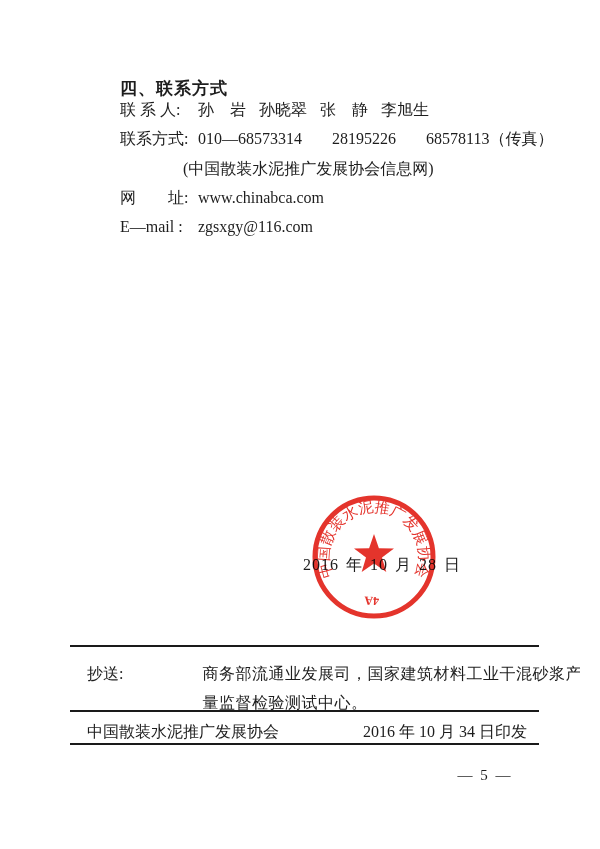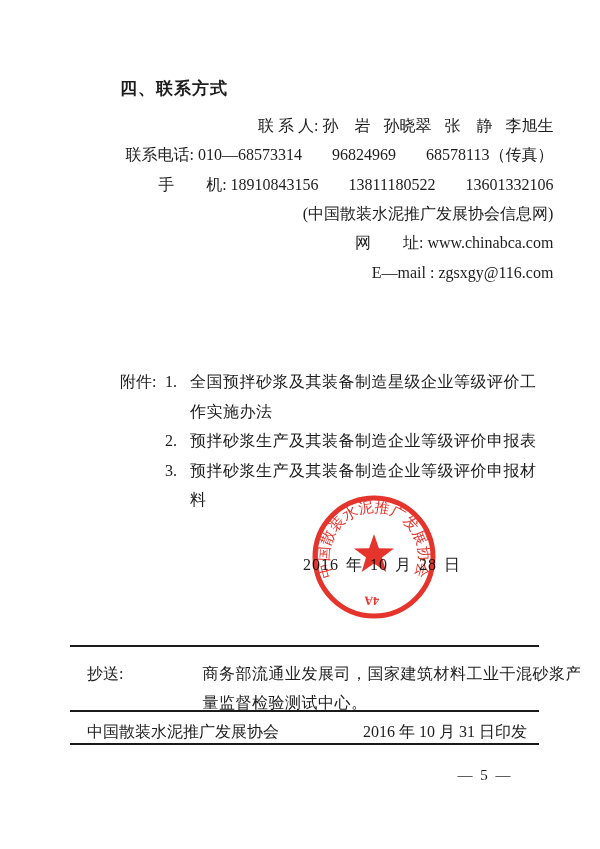--- a/index.html
+++ b/index.html
@@ -4,21 +4,21 @@
 <style>
   html,body{margin:0;padding:0;background:#ffffff;}
   .doc{
     position:relative;width:580px;height:849px;background:#ffffff;overflow:hidden;
     font-family:"Liberation Serif","DejaVu Serif",serif;color:#1d1d1d;
   }
   .title{
     position:absolute;left:120px;top:80px;font-size:17px;font-weight:bold;
     letter-spacing:1px;line-height:18px;white-space:pre;
   }
-  .contact{position:absolute;left:120px;top:111px;font-size:16px;text-align:right;}
+  .contact{position:absolute;left:120px;top:95px;font-size:16px;}
   .crow{height:29.35px;line-height:29.35px;white-space:nowrap;}
   .clabel{display:inline-block;width:78px;white-space:pre;}
   .val{display:inline-block;}
   .val + .val{margin-left:30px;}
   .tight .val + .val{margin-left:13px;}
   .sub{padding-left:63px;}
   .attach{position:absolute;left:120px;top:367px;font-size:16px;display:flex;align-items:flex-start;}
   .attach-label{white-space:pre;display:inline-block;width:45px;line-height:29.6px;}
   .attach-items{}
   .attach-item{display:flex;align-items:flex-start;}
@@ -52,53 +52,33 @@
 
 <div class="doc">
 
   <div class="title">四、联系方式</div>
 
   <div class="contact">
     <div class="crow tight">
       <span class="clabel">联 系 人: </span><span class="val">孙　岩</span><span class="val">孙晓翠</span><span class="val">张　静</span><span class="val">李旭生</span>
     </div>
     <div class="crow">
-      <span class="clabel">联系电话: </span><span class="val">010—68573314</span><span class="val">96824969</span><span class="val">68578113（传真）</span>
-    </div>
-    <div class="crow">
-      <span class="clabel">手　　机: </span><span class="val">18910843156</span><span class="val">13811180522</span><span class="val">13601332106</span>
+      <span class="clabel">联系方式: </span><span class="val">010—68573314</span><span class="val">28195226</span><span class="val">68578113（传真）</span>
     </div>
     <div class="crow sub">
       <span class="val">(中国散装水泥推广发展协会信息网)</span>
     </div>
     <div class="crow">
       <span class="clabel">网　　址: </span><span class="val">www.chinabca.com</span>
     </div>
     <div class="crow">
       <span class="clabel">E—mail : </span><span class="val">zgsxgy@116.com</span>
     </div>
   </div>
 
-  <div class="attach">
-    <span class="attach-label">附件: </span>
-    <div class="attach-items">
-      <div class="attach-item">
-        <span class="attach-num">1.</span>
-        <div class="attach-txt">全国预拌砂浆及其装备制造星级企业等级评价工作实施办法</div>
-      </div>
-      <div class="attach-item">
-        <span class="attach-num">2.</span>
-        <div class="attach-txt">预拌砂浆生产及其装备制造企业等级评价申报表</div>
-      </div>
-      <div class="attach-item">
-        <span class="attach-num">3.</span>
-        <div class="attach-txt">预拌砂浆生产及其装备制造企业等级评价申报材料</div>
-      </div>
-    </div>
-  </div>
 
   <div class="sign-date">2016 年 10 月 28 日</div>
 
   <svg class="seal" viewBox="0 0 132 132" aria-hidden="true">
     <circle cx="66" cy="66" r="59" fill="none" style="stroke:var(--seal-color,#e2241c)" stroke-width="5"></circle>
     <polygon points="66,43 70.9,57.2 86,57.5 74,66.6 78.3,81 66,72.4 53.7,81 58,66.6 46,57.5 61.1,57.2" style="fill:var(--seal-color,#e2241c)"></polygon>
     <path id="sealArc" d="M 25.2 85 A 45 45 0 1 1 106.8 85" fill="none"></path>
     <text font-size="15" style="fill:var(--seal-color,#e2241c)">
       <textPath href="#sealArc" textLength="180" lengthAdjust="spacingAndGlyphs">中国散装水泥推广发展协会</textPath>
     </text>
@@ -109,20 +89,20 @@
 
   <div class="cc">
     <span class="cc-label">抄送: </span>
     <div class="cc-text">商务部流通业发展司，国家建筑材料工业干混砂浆产品质量监督检验测试中心。</div>
   </div>
 
   <div class="hr hr2"></div>
 
   <div class="issuer-row">
     <span>中国散装水泥推广发展协会</span>
-    <span>2016 年 10 月 31 日印发</span>
+    <span>2016 年 10 月 34 日印发</span>
   </div>
 
   <div class="hr hr3"></div>
 
   <div class="pageno">— 5 —</div>
 
 </div>
 
 </body></html>

